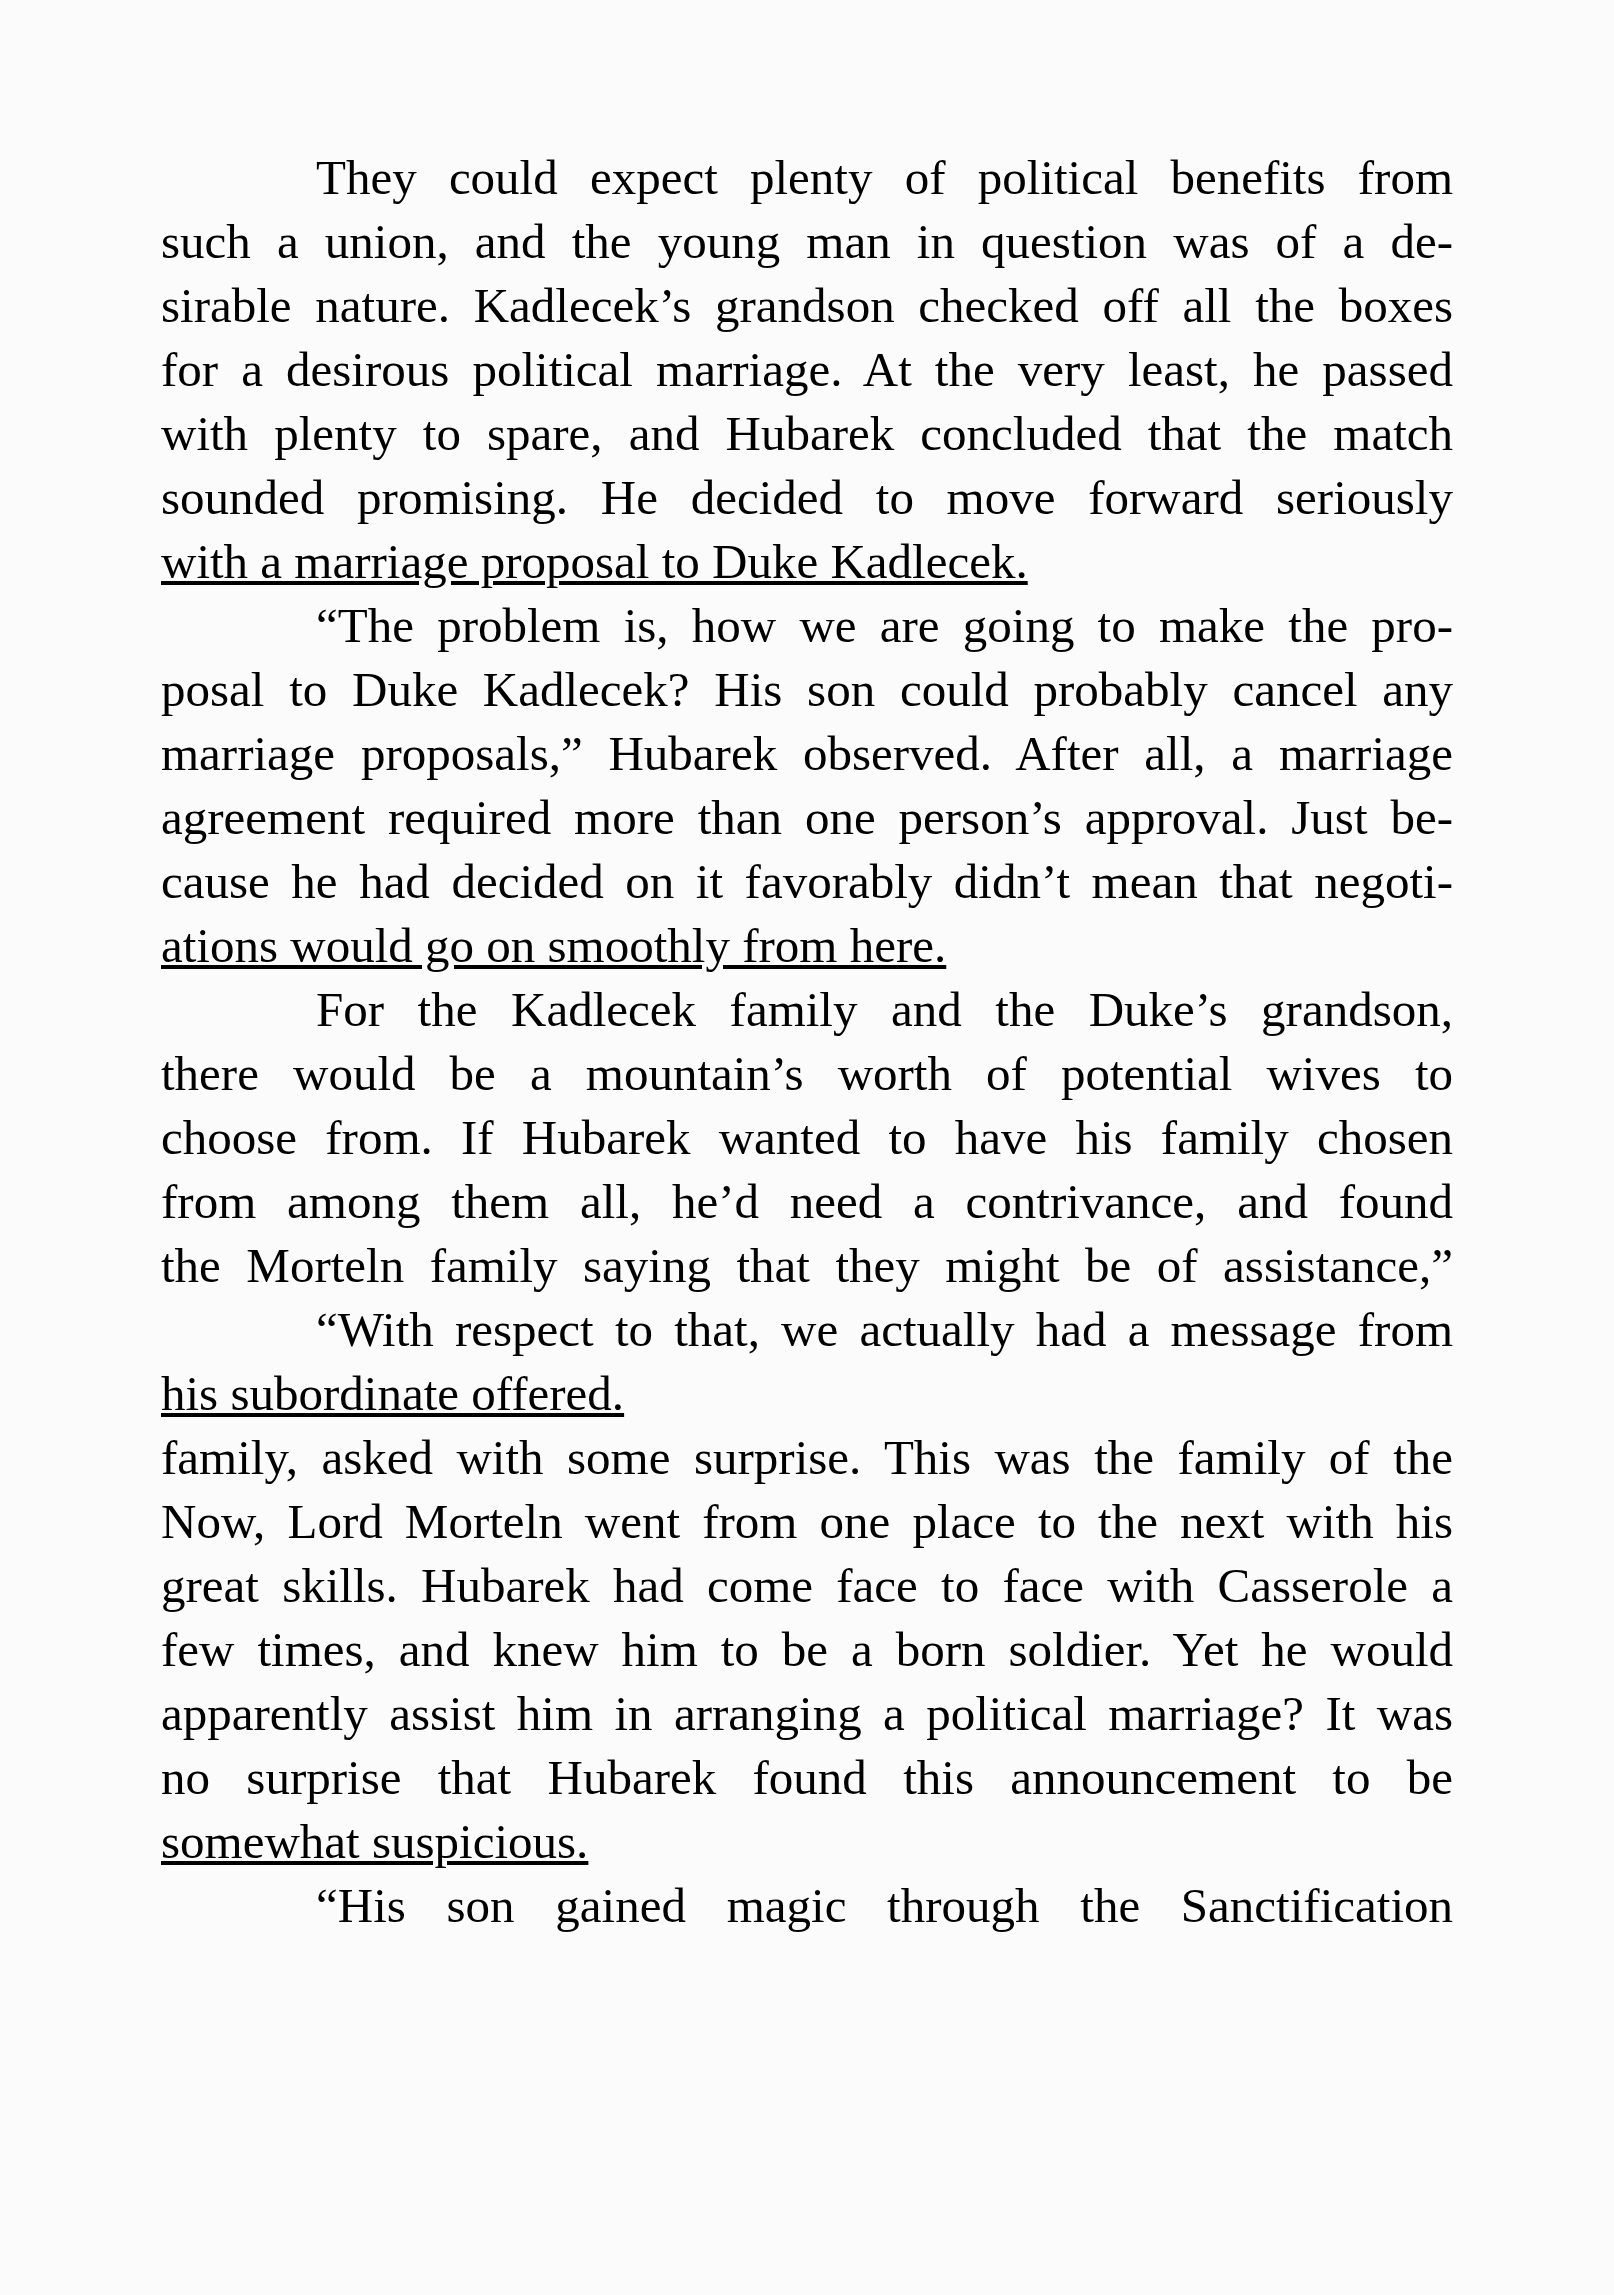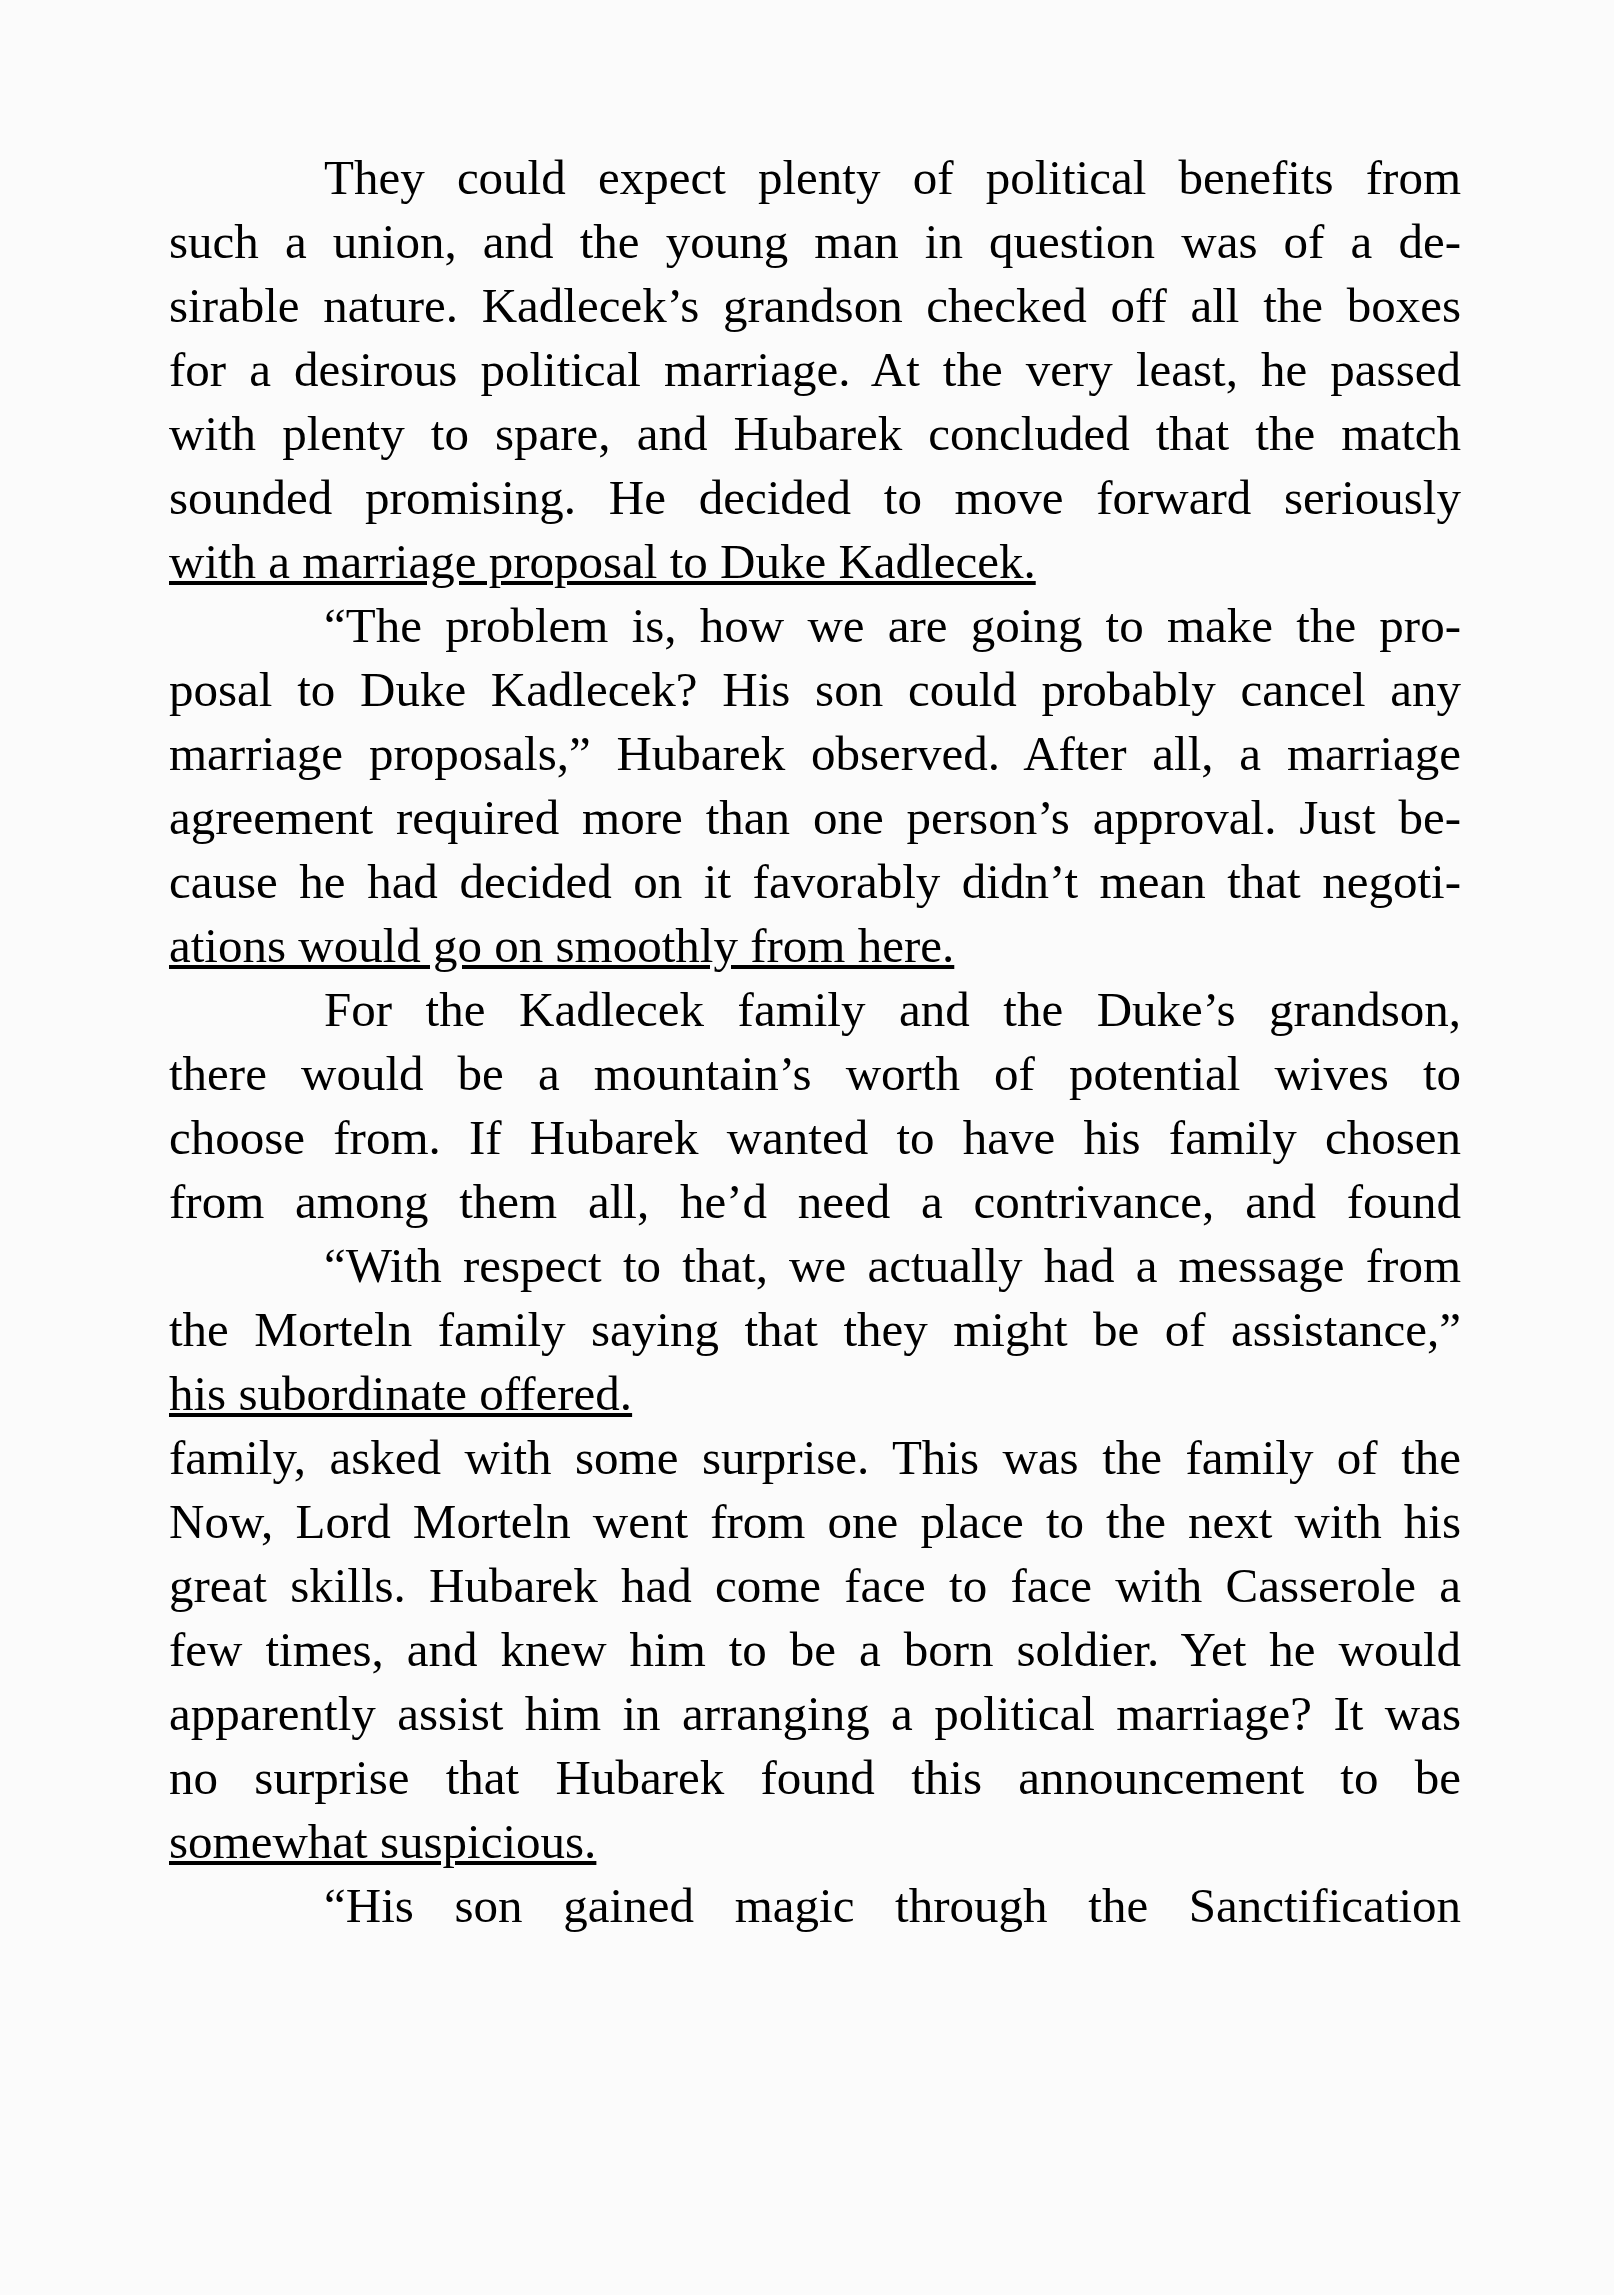--- a/index.html
+++ b/index.html
@@ -39,40 +39,40 @@
   }
   .line.par-end {
     text-align-last: left;
     text-decoration: underline;
   }
 </style>
 </head>
 <body style="background: rgb(251, 251, 251);">
 
 <div class="page">
-  <div class="text-block" id="text-block" style="color: rgb(0, 0, 0); margin-left: 8px;">
+  <div class="text-block" id="text-block" style="color: rgb(0, 0, 0);">
       <div class="line par-first">They could expect plenty of political benefits from</div>
       <div class="line">such a union, and the young man in question was of a de-</div>
       <div class="line">sirable nature. Kadlecek’s grandson checked off all the boxes</div>
       <div class="line">for a desirous political marriage. At the very least, he passed</div>
       <div class="line">with plenty to spare, and Hubarek concluded that the match</div>
       <div class="line">sounded promising. He decided to move forward seriously</div>
       <div class="line par-end">with a marriage proposal to Duke Kadlecek.</div>
       <div class="line par-first">“The problem is, how we are going to make the pro-</div>
       <div class="line">posal to Duke Kadlecek? His son could probably cancel any</div>
       <div class="line">marriage proposals,” Hubarek observed. After all, a marriage</div>
       <div class="line">agreement required more than one person’s approval. Just be-</div>
       <div class="line">cause he had decided on it favorably didn’t mean that negoti-</div>
       <div class="line par-end">ations would go on smoothly from here.</div>
       <div class="line par-first">For the Kadlecek family and the Duke’s grandson,</div>
       <div class="line">there would be a mountain’s worth of potential wives to</div>
       <div class="line">choose from. If Hubarek wanted to have his family chosen</div>
       <div class="line">from among them all, he’d need a contrivance, and found</div>
+      <div class="line">the Morteln family saying that they might be of assistance,”</div>
       <div class="line par-first">“With respect to that, we actually had a message from</div>
-      <div class="line">the Morteln family saying that they might be of assistance,”</div>
       <div class="line par-end">his subordinate offered.</div>
       <div class="line">family, asked with some surprise. This was the family of the</div>
       <div class="line">Now, Lord Morteln went from one place to the next with his</div>
       <div class="line">great skills. Hubarek had come face to face with Casserole a</div>
       <div class="line">few times, and knew him to be a born soldier. Yet he would</div>
       <div class="line">apparently assist him in arranging a political marriage? It was</div>
       <div class="line">no surprise that Hubarek found this announcement to be</div>
       <div class="line par-end">somewhat suspicious.</div>
       <div class="line par-first">“His son gained magic through the Sanctification</div>
     </div>

